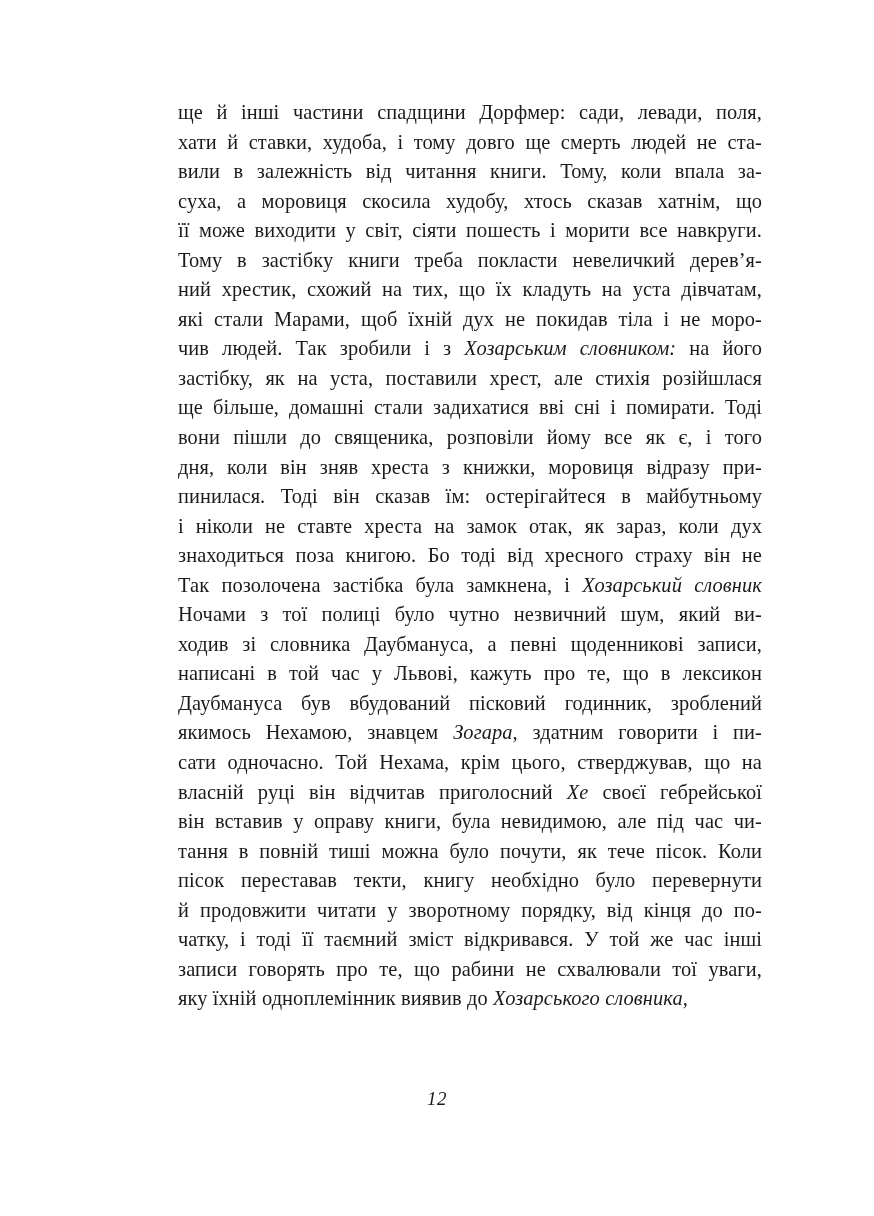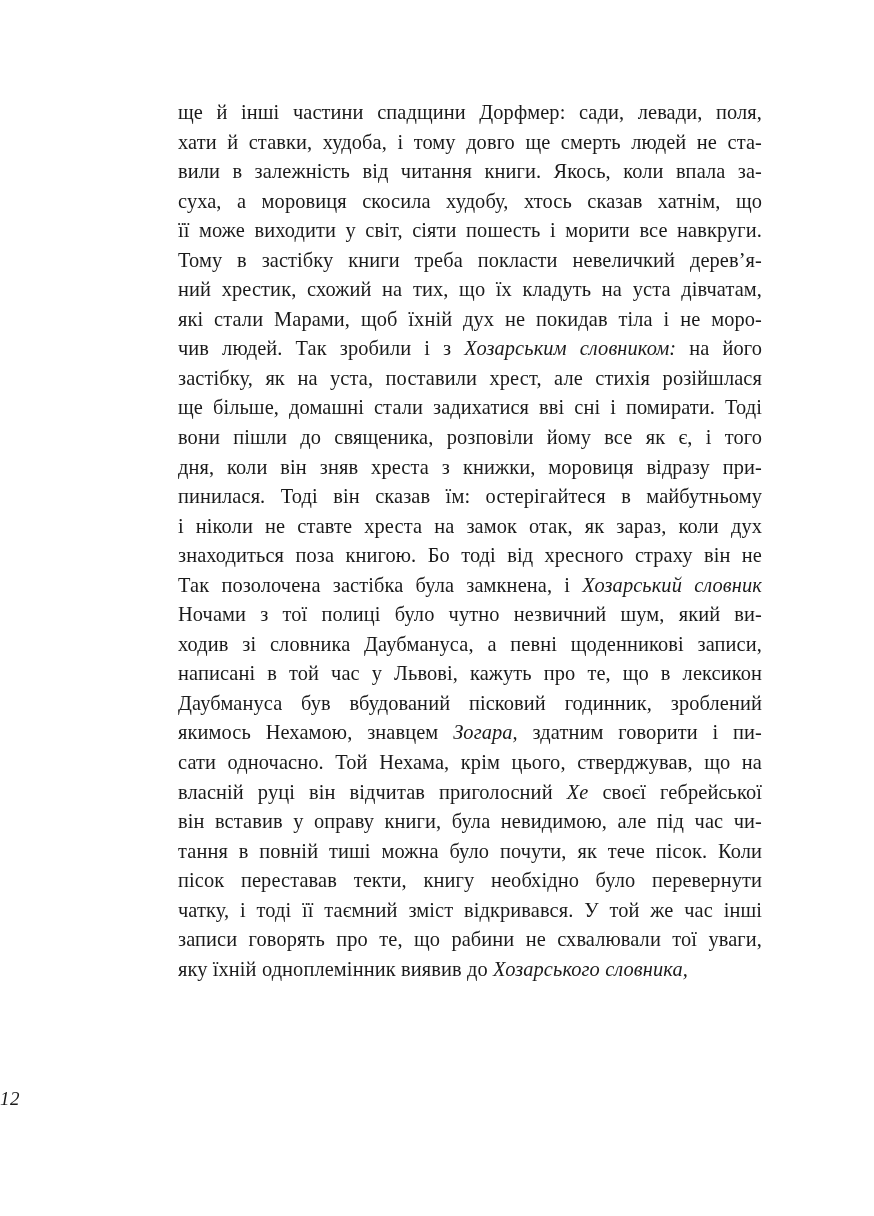--- a/index.html
+++ b/index.html
@@ -60,37 +60,37 @@
 
   .line i,
   .para i {
   }
 
   .folio {
     position: absolute;
     left: 0;
     top: 1088px;
     width: 874px;
-    text-align: left;
+    text-align: center;
     font-size: 19px;
     font-style: italic;
     color: #1a1a1a;
     letter-spacing: 0.02em;
   }
 </style>
 </head>
 <body>
 
 <div class="page">
 
   <div class="text-block">
     <div class="para" id="body-lines">
         <span class="line"><span>ще й інші частини спадщини Дорфмер: сади, левади, поля,</span></span>
         <span class="line"><span>хати й ставки, худоба, і тому довго ще смерть людей не ста-</span></span>
-        <span class="line"><span>вили в залежність від читання книги. Якось, коли впала за-</span></span>
+        <span class="line"><span>вили в залежність від читання книги. Тому, коли впала за-</span></span>
         <span class="line"><span>суха, а моровиця скосила худобу, хтось сказав хатнім, що</span></span>
         <span class="line"><span>її може виходити у світ, сіяти пошесть і морити все навкруги.</span></span>
         <span class="line"><span>Тому в застібку книги треба покласти невеличкий дерев’я-</span></span>
         <span class="line"><span>ний хрестик, схожий на тих, що їх кладуть на уста дівчатам,</span></span>
         <span class="line"><span>які стали Марами, щоб їхній дух не покидав тіла і не моро-</span></span>
         <span class="line"><span>чив людей. Так зробили і з </span><i>Хозарським словником:</i><span> на його</span></span>
         <span class="line"><span>застібку, як на уста, поставили хрест, але стихія розійшлася</span></span>
         <span class="line"><span>ще більше, домашні стали задихатися вві сні і помирати. Тоді</span></span>
         <span class="line"><span>вони пішли до священика, розповіли йому все як є, і того</span></span>
         <span class="line"><span>дня, коли він зняв хреста з книжки, моровиця відразу при-</span></span>
@@ -101,20 +101,21 @@
         <span class="line"><span>Ночами з тої полиці було чутно незвичний шум, який ви-</span></span>
         <span class="line"><span>ходив зі словника Даубмануса, а певні щоденникові записи,</span></span>
         <span class="line"><span>написані в той час у Львові, кажуть про те, що в лексикон</span></span>
         <span class="line"><span>Даубмануса був вбудований пісковий годинник, зроблений</span></span>
         <span class="line"><span>якимось Нехамою, знавцем </span><i>Зогара,</i><span> здатним говорити і пи-</span></span>
         <span class="line"><span>сати одночасно. Той Нехама, крім цього, стверджував, що на</span></span>
         <span class="line"><span>власній руці він відчитав приголосний </span><i>Хе</i><span> своєї гебрейської</span></span>
         <span class="line"><span>він вставив у оправу книги, була невидимою, але під час чи-</span></span>
         <span class="line"><span>тання в повній тиші можна було почути, як тече пісок. Коли</span></span>
         <span class="line"><span>пісок переставав текти, книгу необхідно було перевернути</span></span>
+        <span class="line"><span>й продовжити читати у зворотному порядку, від кінця до по-</span></span>
         <span class="line"><span>чатку, і тоді її таємний зміст відкривався. У той же час інші</span></span>
         <span class="line"><span>записи говорять про те, що рабини не схвалювали тої уваги,</span></span>
         <span class="line last"><span>яку їхній одноплемінник виявив до </span><i>Хозарського словника,</i></span>
       </div>
   </div>
 
   <div class="folio">12</div>
 
 </div>
 

